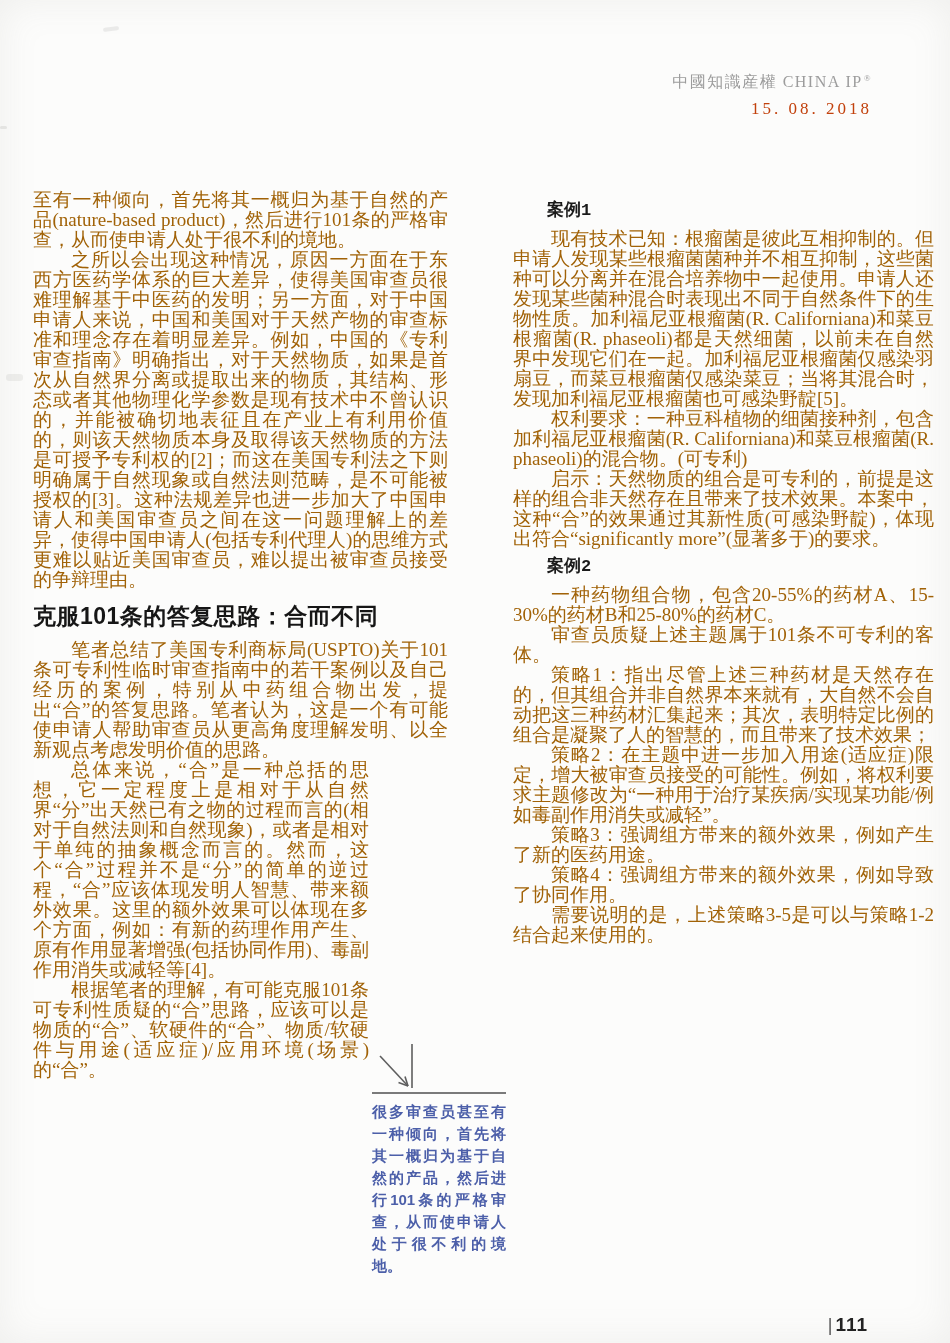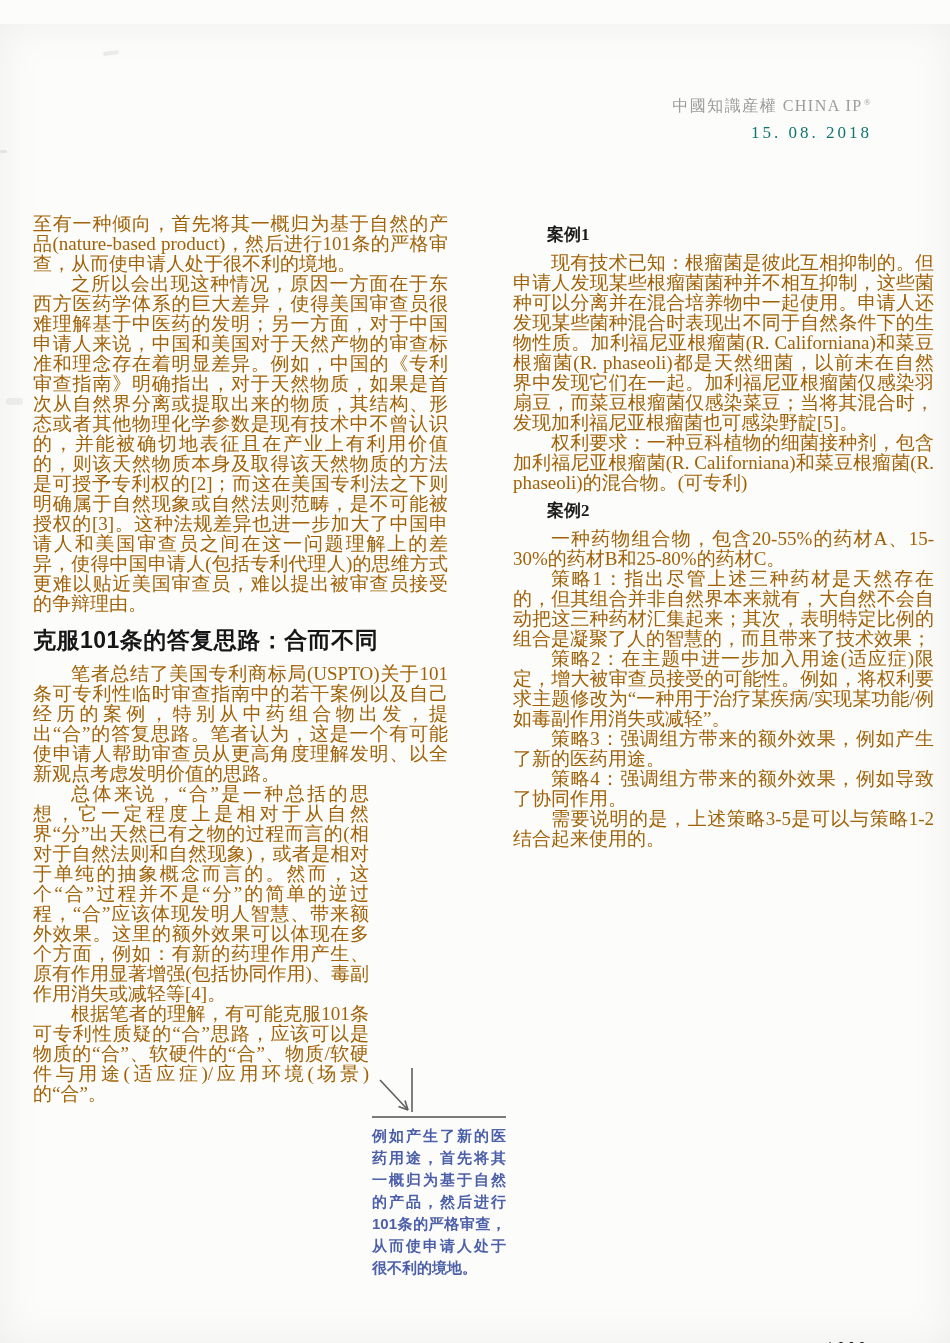--- a/index.html
+++ b/index.html
@@ -2,44 +2,44 @@
 <html><head>
 <meta charset="utf-8">
 <style>
   html,body{margin:0;padding:0;}
   body{
     width:950px;height:1343px;position:relative;overflow:hidden;
     background:#fcfcfb;
     font-family:"Liberation Serif","DejaVu Serif",serif;
     color:#303030;
   }
-  .page{position:absolute;inset:0;box-shadow:inset 0 0 38px rgba(140,140,135,.12);margin-top:24px;}
+  .page{position:absolute;inset:0;box-shadow:inset 0 0 38px rgba(140,140,135,.12);}
 
   
   .header{position:absolute;top:72px;right:78px;text-align:right;color:#9c9c9c;}
   .brand{font-size:16px;letter-spacing:1.5px;}
   .brand sup{font-size:9px;vertical-align:6px;margin-left:1px;}
-  .issue-date{font-size:17px;letter-spacing:3px;margin-top:6px;color:#0f766e;}
+  .issue-date{font-size:17px;letter-spacing:3px;margin-top:6px;color:#c2410c;}
 
   
   .col-left{position:absolute;left:33px;top:190px;width:415px;}
   .col-right{position:absolute;left:513px;top:193px;width:421px;}
   p.body{
     margin:0;font-size:19px;line-height:20px;text-align:justify;
     text-justify:inter-ideograph;color:#a16207;
   }
   p.ind{text-indent:2em;}
   .narrow{width:336px;}
 
   .sec-heading{
     margin:12px 0 10px 0;font-family:"Liberation Sans","DejaVu Sans",sans-serif;
     font-size:23px;font-weight:bold;color:#161616;letter-spacing:.5px;line-height:28px;
   }
   .case-heading{
-    margin:2px 0 2px 0;font-family:Liberation Serif, serif;
+    margin:2px 0 2px 0;font-family:Liberation Mono, monospace;
     font-size:17px;font-weight:bold;color:#1a1a1a;text-indent:2em;line-height:32px;
   }
 
   
   .pullquote{position:absolute;left:372px;top:1042px;width:134px;}
   .pq-arrow{display:block;margin:0 0 2px 0;}
   .pq-rule{border:0;border-top:2px solid #7a7a7a;margin:0 0 7px 0;}
   .pq-text{
     margin:0;font-family:"Liberation Sans","DejaVu Sans",sans-serif;
     font-size:15px;font-weight:bold;line-height:22px;text-align:justify;
@@ -79,29 +79,31 @@
   </section>
 
   <aside class="pullquote">
     <svg class="pq-arrow" width="134" height="48" viewBox="0 0 134 48">
       <line x1="8" y1="14" x2="36" y2="44" stroke="#5e5e5e" stroke-width="1.6"></line>
       <line x1="36" y1="44" x2="26.5" y2="40.5" stroke="#5e5e5e" stroke-width="1.6"></line>
       <line x1="36" y1="44" x2="33" y2="34.5" stroke="#5e5e5e" stroke-width="1.6"></line>
       <line x1="40" y1="2" x2="40" y2="46" stroke="#5e5e5e" stroke-width="1.6"></line>
     </svg>
     <hr class="pq-rule">
-    <p class="pq-text" style="color: rgb(76, 95, 169);">例如产生了新的医药用途，首先将其一概归为基于自然的产品，然后进行101条的严格审查，从而使申请人处于很不利的境地。</p>
+    <p class="pq-text" style="color: rgb(76, 95, 169);">很多审查员甚至有一种倾向，首先将其一概归为基于自然的产品，然后进行101条的严格审查，从而使申请人处于很不利的境地。</p>
   </aside>
 
   <section class="col-right">
     <h3 class="case-heading">案例1</h3>
     <p class="body ind">现有技术已知：根瘤菌是彼此互相抑制的。但申请人发现某些根瘤菌菌种并不相互抑制，这些菌种可以分离并在混合培养物中一起使用。申请人还发现某些菌种混合时表现出不同于自然条件下的生物性质。加利福尼亚根瘤菌(R. Californiana)和菜豆根瘤菌(R. phaseoli)都是天然细菌，以前未在自然界中发现它们在一起。加利福尼亚根瘤菌仅感染羽扇豆，而菜豆根瘤菌仅感染菜豆；当将其混合时，发现加利福尼亚根瘤菌也可感染野靛[5]。</p>
     <p class="body ind">权利要求：一种豆科植物的细菌接种剂，包含加利福尼亚根瘤菌(R. Californiana)和菜豆根瘤菌(R. phaseoli)的混合物。(可专利)</p>
+    <p class="body ind">启示：天然物质的组合是可专利的，前提是这样的组合非天然存在且带来了技术效果。本案中，这种“合”的效果通过其新性质(可感染野靛)，体现出符合“significantly more”(显著多于)的要求。</p>
     <h3 class="case-heading">案例2</h3>
     <p class="body ind">一种药物组合物，包含20-55%的药材A、15-30%的药材B和25-80%的药材C。</p>
+    <p class="body ind">审查员质疑上述主题属于101条不可专利的客体。</p>
     <p class="body ind">策略1：指出尽管上述三种药材是天然存在的，但其组合并非自然界本来就有，大自然不会自动把这三种药材汇集起来；其次，表明特定比例的组合是凝聚了人的智慧的，而且带来了技术效果；</p>
     <p class="body ind">策略2：在主题中进一步加入用途(适应症)限定，增大被审查员接受的可能性。例如，将权利要求主题修改为“一种用于治疗某疾病/实现某功能/例如毒副作用消失或减轻”。</p>
     <p class="body ind">策略3：强调组方带来的额外效果，例如产生了新的医药用途。</p>
     <p class="body ind">策略4：强调组方带来的额外效果，例如导致了协同作用。</p>
     <p class="body ind">需要说明的是，上述策略3-5是可以与策略1-2结合起来使用的。</p>
   </section>
 
   <div class="footer">
     <span class="pgbar">|</span><span class="pgnum">111</span>
   </div>

